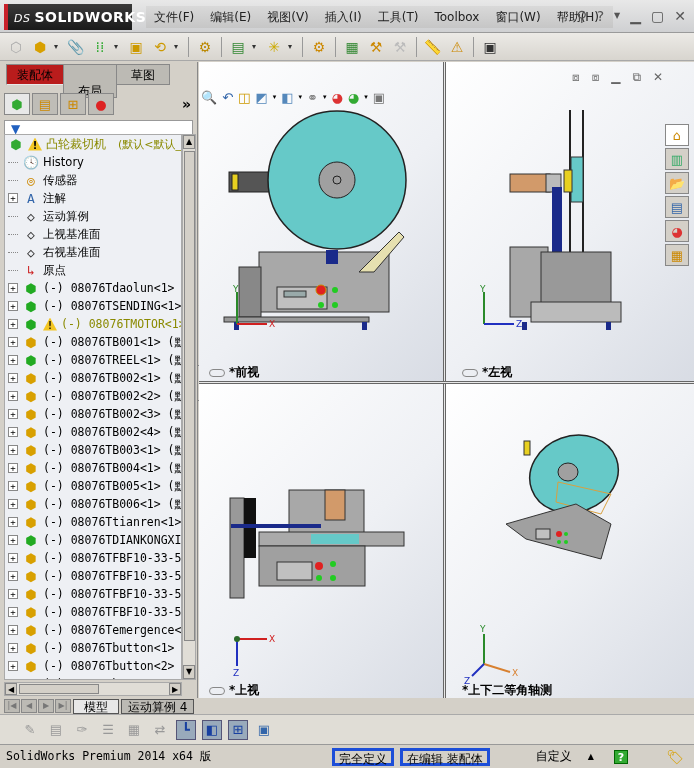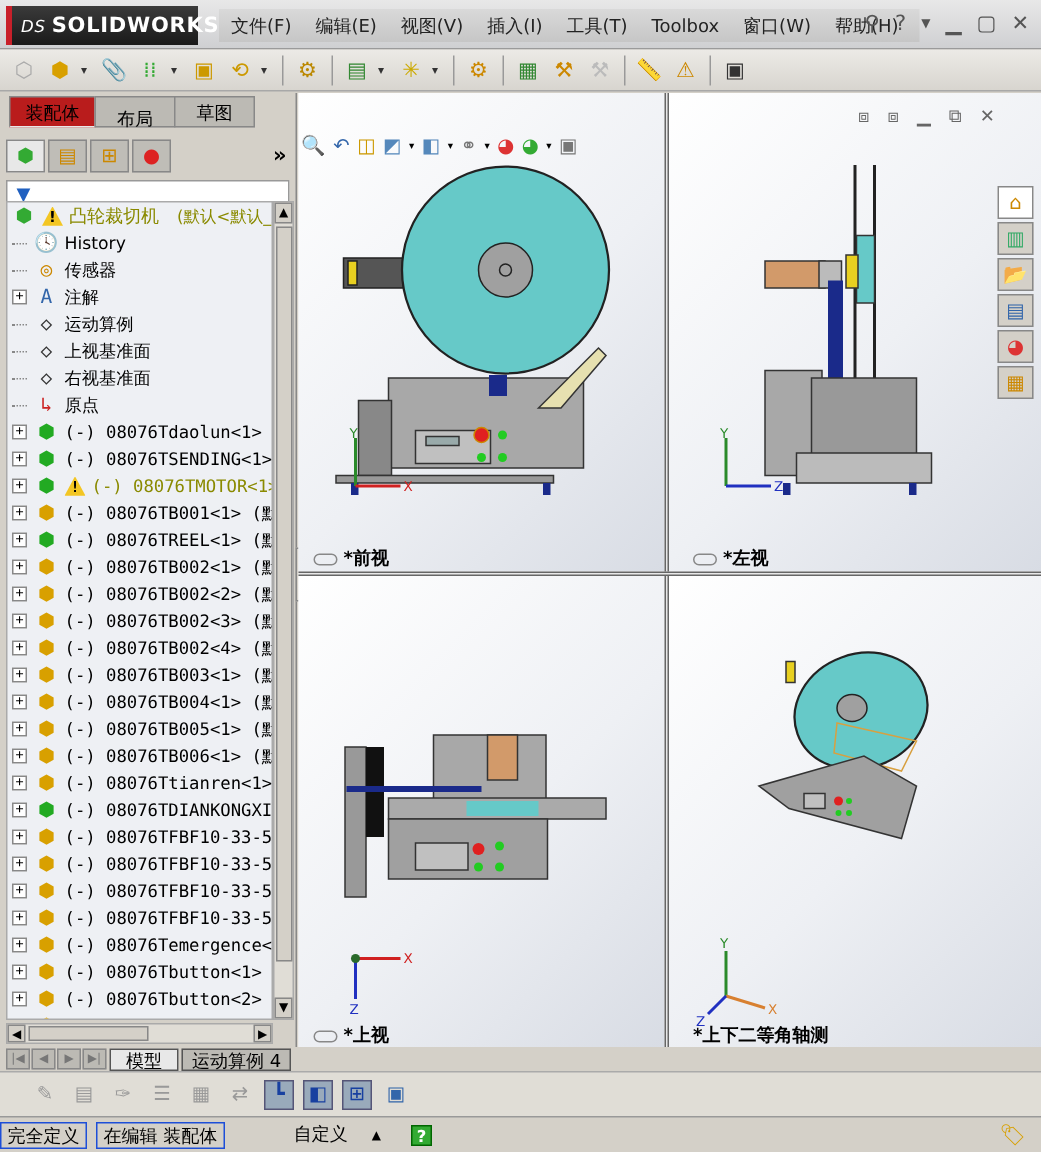--- a/index.html
+++ b/index.html
@@ -41,21 +41,21 @@
 .navbtns{display:flex;gap:1px}
 .navbtns span{width:16px;height:14px;background:#bcbab4;border:1px solid #888;font-size:8px;text-align:center;line-height:12px;color:#777}
 .btab{padding:0 6px;height:15px;line-height:14px;border:1px solid #555;font-size:12px;margin-left:2px}
 .btab.active{background:#e8e8e8}
 .btab.inact{background:#bcbab4}
 .viewtools{position:absolute;left:0;top:714px;width:694px;height:30px;background:#e0ddd6;border-top:1px solid #aaa;display:flex;align-items:center;padding-left:20px;gap:6px}
 .vt{width:20px;height:20px;display:flex;align-items:center;justify-content:center;font-size:13px;color:#999}
 .vt.on{background:#9ab;border:1px solid #557;color:#1840a0}
 .status{position:absolute;left:0;top:744px;width:694px;height:24px;background:#d4d0c8;border-top:1px solid #999;display:flex;align-items:center;font-size:12px}
 .status .s1{padding-left:6px;width:332px;font-family:"DejaVu Sans Mono",monospace;font-size:11.5px}
-.status .cell{border:1px solid #1d4ed8;height:18px;line-height:16px;padding:0 4px;margin-right:6px}
+.status .cell{border:3px solid #1d4ed8;height:18px;line-height:16px;padding:0 4px;margin-right:6px}
 .viewport{position:absolute;left:199px;top:62px;width:495px;height:636px;background:#fff}
 .pane{position:absolute;background:linear-gradient(135deg,#ffffff 0%,#eef0f4 55%,#d8dce4 100%);overflow:hidden}
 .pane .lbl{position:absolute;font-weight:bold;font-size:12px;color:#000;display:flex;align-items:center;gap:4px}
 .pane .lbl .link{width:16px;height:8px;border:1px solid #888;border-radius:4px;font-size:0}
 .divv{position:absolute;left:244px;top:0;width:3px;height:636px;background:#e8e8e8;border-left:1px solid #666;border-right:1px solid #666}
 .divh{position:absolute;left:0;top:319px;width:495px;height:3px;background:#e8e8e8;border-top:1px solid #666;border-bottom:1px solid #666}
 .hud{position:absolute;left:0;top:24px;height:22px;display:flex;align-items:center;gap:5px;padding-left:2px}
 .hud span{font-size:13px}
 .panebtns{position:absolute;left:374px;top:8px;display:flex;gap:12px;font-size:12px;color:#666}
 .taskpane{position:absolute;left:665px;top:124px;width:24px;display:flex;flex-direction:column;gap:2px}
@@ -114,21 +114,21 @@
   <span class="sep"></span>
   <span class="tb" style="color:#36c">📏</span>
   <span class="tb" style="color:#c80">⚠</span>
   <span class="sep"></span>
   <span class="tb" style="color:#333">▣</span>
 </div>
 
 <div class="left">
   <div class="tabs">
     <div class="tab active">装配体</div>
-    <div class="tab" style="padding:4px 14px">布局</div>
+    <div class="tab" style="padding:16px 14px">布局</div>
     <div class="tab" style="padding:0 14px">草图</div>
   </div>
   <div class="fm-icons">
     <span class="ic active" style="color:#3a3">⬢</span>
     <span class="ic" style="color:#c80">▤</span>
     <span class="ic" style="color:#c80">⊞</span>
     <span class="ic" style="color:#d22">●</span>
     <span class="chev">»</span>
   </div>
   <div class="filter"><span>▼</span></div>
@@ -471,19 +471,20 @@
   <span class="vt">☰</span>
   <span class="vt">▦</span>
   <span class="vt">⇄</span>
   <span class="vt on">┗</span>
   <span class="vt on">◧</span>
   <span class="vt on">⊞</span>
   <span class="vt" style="color:#36a">▣</span>
 </div>
 
 <div class="status">
+  <span class="s1">SolidWorks Premium 2014 x64 版</span>
   <span class="cell">完全定义</span>
   <span class="cell">在编辑 装配体</span>
   <span style="margin-left:40px">自定义</span>
   <span style="font-size:8px;margin-left:16px">▲</span>
   <span style="margin-left:20px;background:#3a3;color:#fff;border:1px solid #060;font-weight:bold;width:14px;height:14px;text-align:center;line-height:13px;font-size:11px">?</span>
   <span style="margin-left:auto;margin-right:10px;color:#d8a000;font-size:14px">🏷</span>
 </div>
 
 </body></html>

